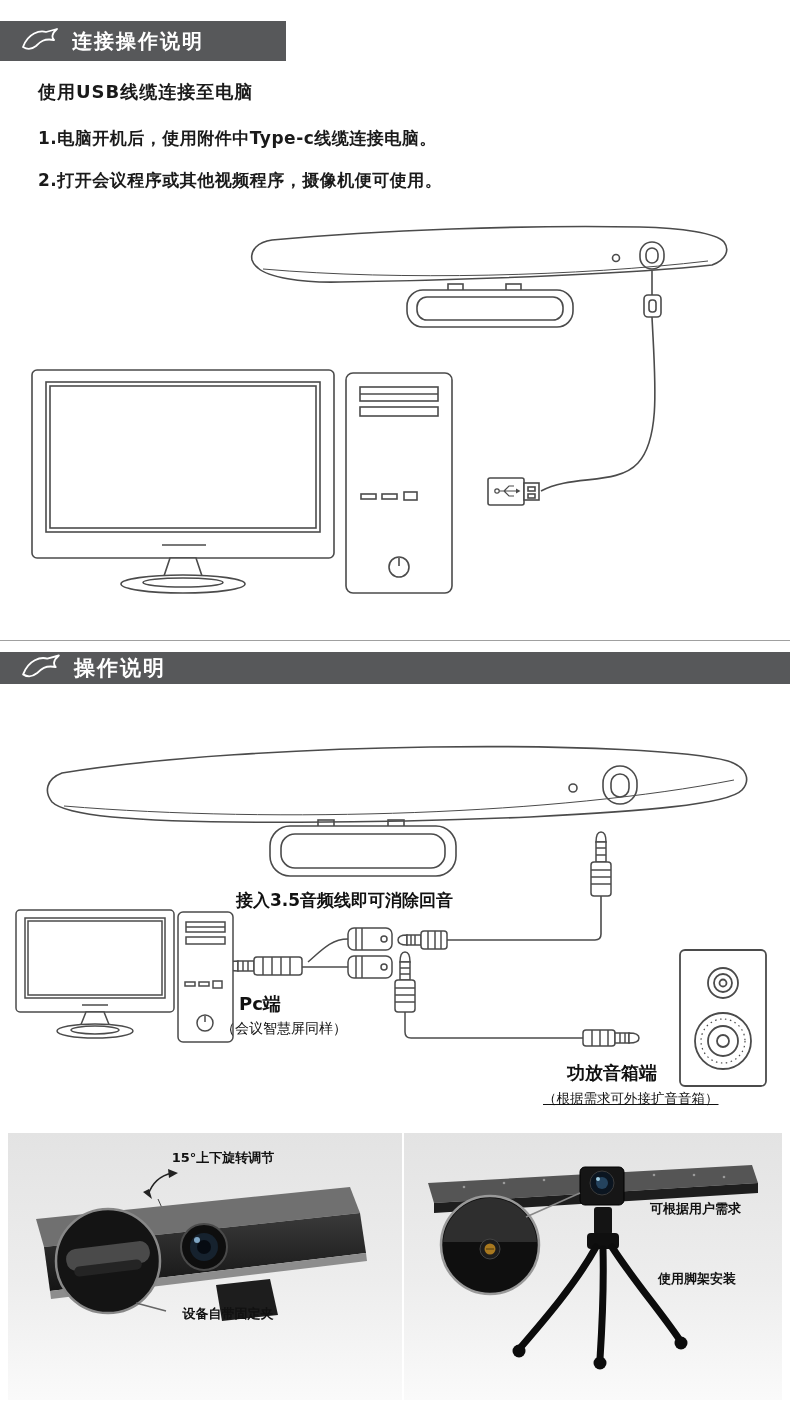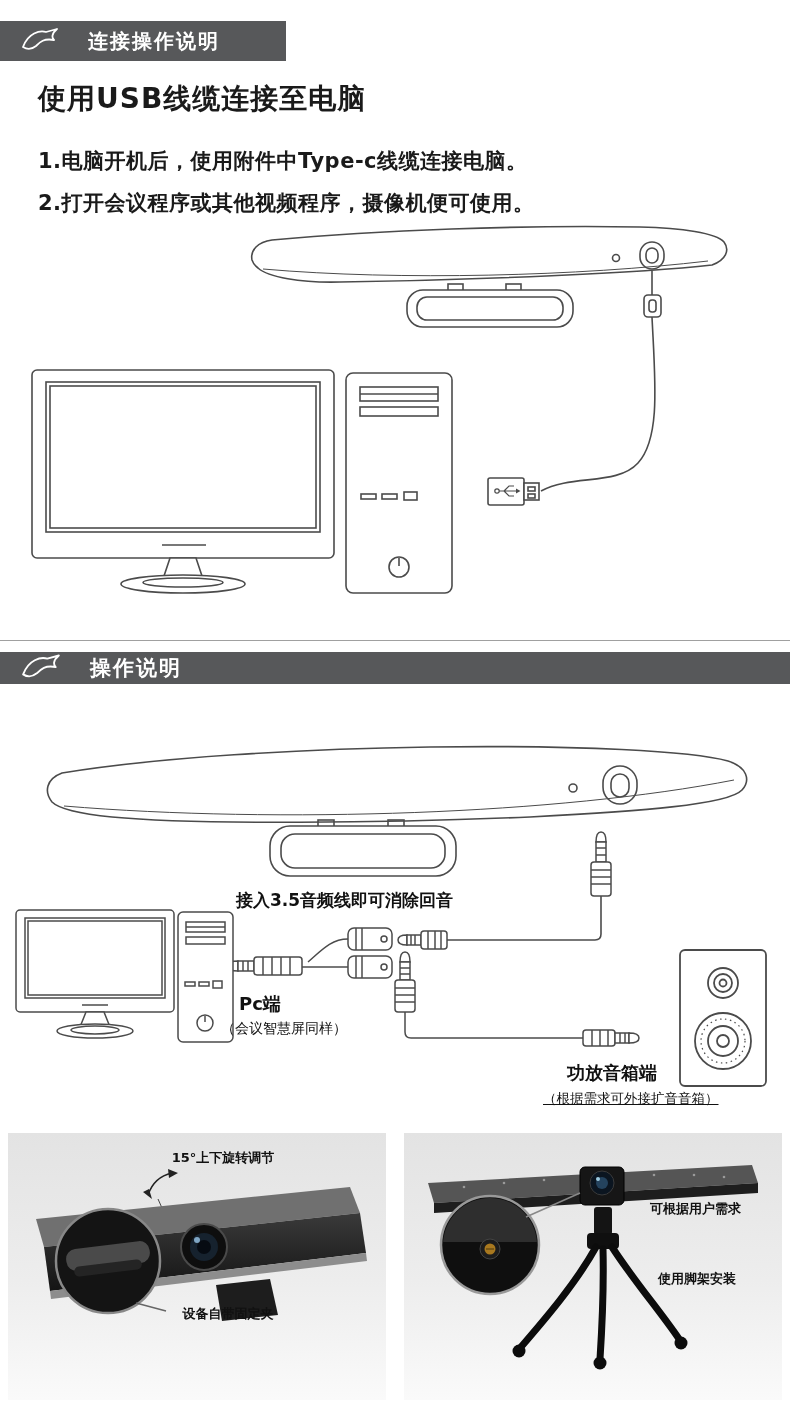--- a/index.html
+++ b/index.html
@@ -2,47 +2,47 @@
 <html><head>
 <meta charset="utf-8">
 <style>
   html,body{margin:0;padding:0;background:#ffffff;}
   .page{
     position:relative;width:790px;height:1417px;background:#fff;overflow:hidden;
     font-family:"DejaVu Sans","Liberation Sans",sans-serif;color:#1a1a1a;
   }
   .hdr-bar{
     position:absolute;left:0;background:#57585a;color:#fff;
-    display:flex;align-items:center;gap:28px;padding-left:20px;box-sizing:border-box;
+    display:flex;align-items:center;gap:12px;padding-left:20px;box-sizing:border-box;
   }
   .hdr-bar .hdr-title{font-weight:bold;letter-spacing:2px;}
   #hdr1{top:21px;width:286px;height:40px;font-size:20px;}
   #hdr2{top:652px;width:790px;height:32px;font-size:21px;}
   .h1{
-    position:absolute;left:38px;top:80px;font-size:28px;font-weight:bold;letter-spacing:1px;
+    position:absolute;left:38px;top:80px;font-size:18px;font-weight:bold;letter-spacing:1px;
   }
-  .step{position:absolute;left:38px;font-size:21px;font-weight:600;letter-spacing:.5px;margin-top:20px;}
+  .step{position:absolute;left:38px;font-size:17px;font-weight:600;letter-spacing:.5px;}
   #step1{top:127px;}
   #step2{top:169px;}
   .divider{position:absolute;left:0;top:640px;width:790px;height:1px;background:#a0a0a0;}
   svg.diagram{position:absolute;left:0;}
   #diag1{top:210px;}
   #diag2{top:700px;}
   .lbl{position:absolute;color:#111;}
   .lbl.bold{font-weight:bold;}
   #audio-tip{top:889px;left:236px;width:300px;text-align:left;font-size:17px;font-weight:bold;}
   #pc-label{top:992px;left:239px;font-size:18px;font-weight:bold;}
   #pc-note{top:1020px;left:221px;font-size:14px;}
   #spk-label{top:1061px;left:567px;font-size:18px;font-weight:bold;}
   #spk-note{top:1090px;left:543px;font-size:13.5px;text-decoration:underline;}
   .panel{
     position:absolute;top:1133px;width:378px;height:267px;
     background:linear-gradient(180deg,#e3e3e3 0%,#ededed 55%,#fafafa 100%);
   }
-  #panel-left{left:8px;}
+  #panel-left{left:8px;padding-left:16px;}
   #panel-right{left:404px;}
   .panel .plabel{position:absolute;font-size:13px;font-weight:bold;color:#111;}
   #rot-label{top:16px;left:130px;width:170px;text-align:center;}
   #clip-label{top:172px;left:140px;width:160px;text-align:center;}
   #tripod-l1{top:67px;left:246px;}
   #tripod-l2{top:104px;left:254px;margin-top:33px;}
   .panel svg{position:absolute;top:0;left:0;}
 </style>
 </head>
 <body>

